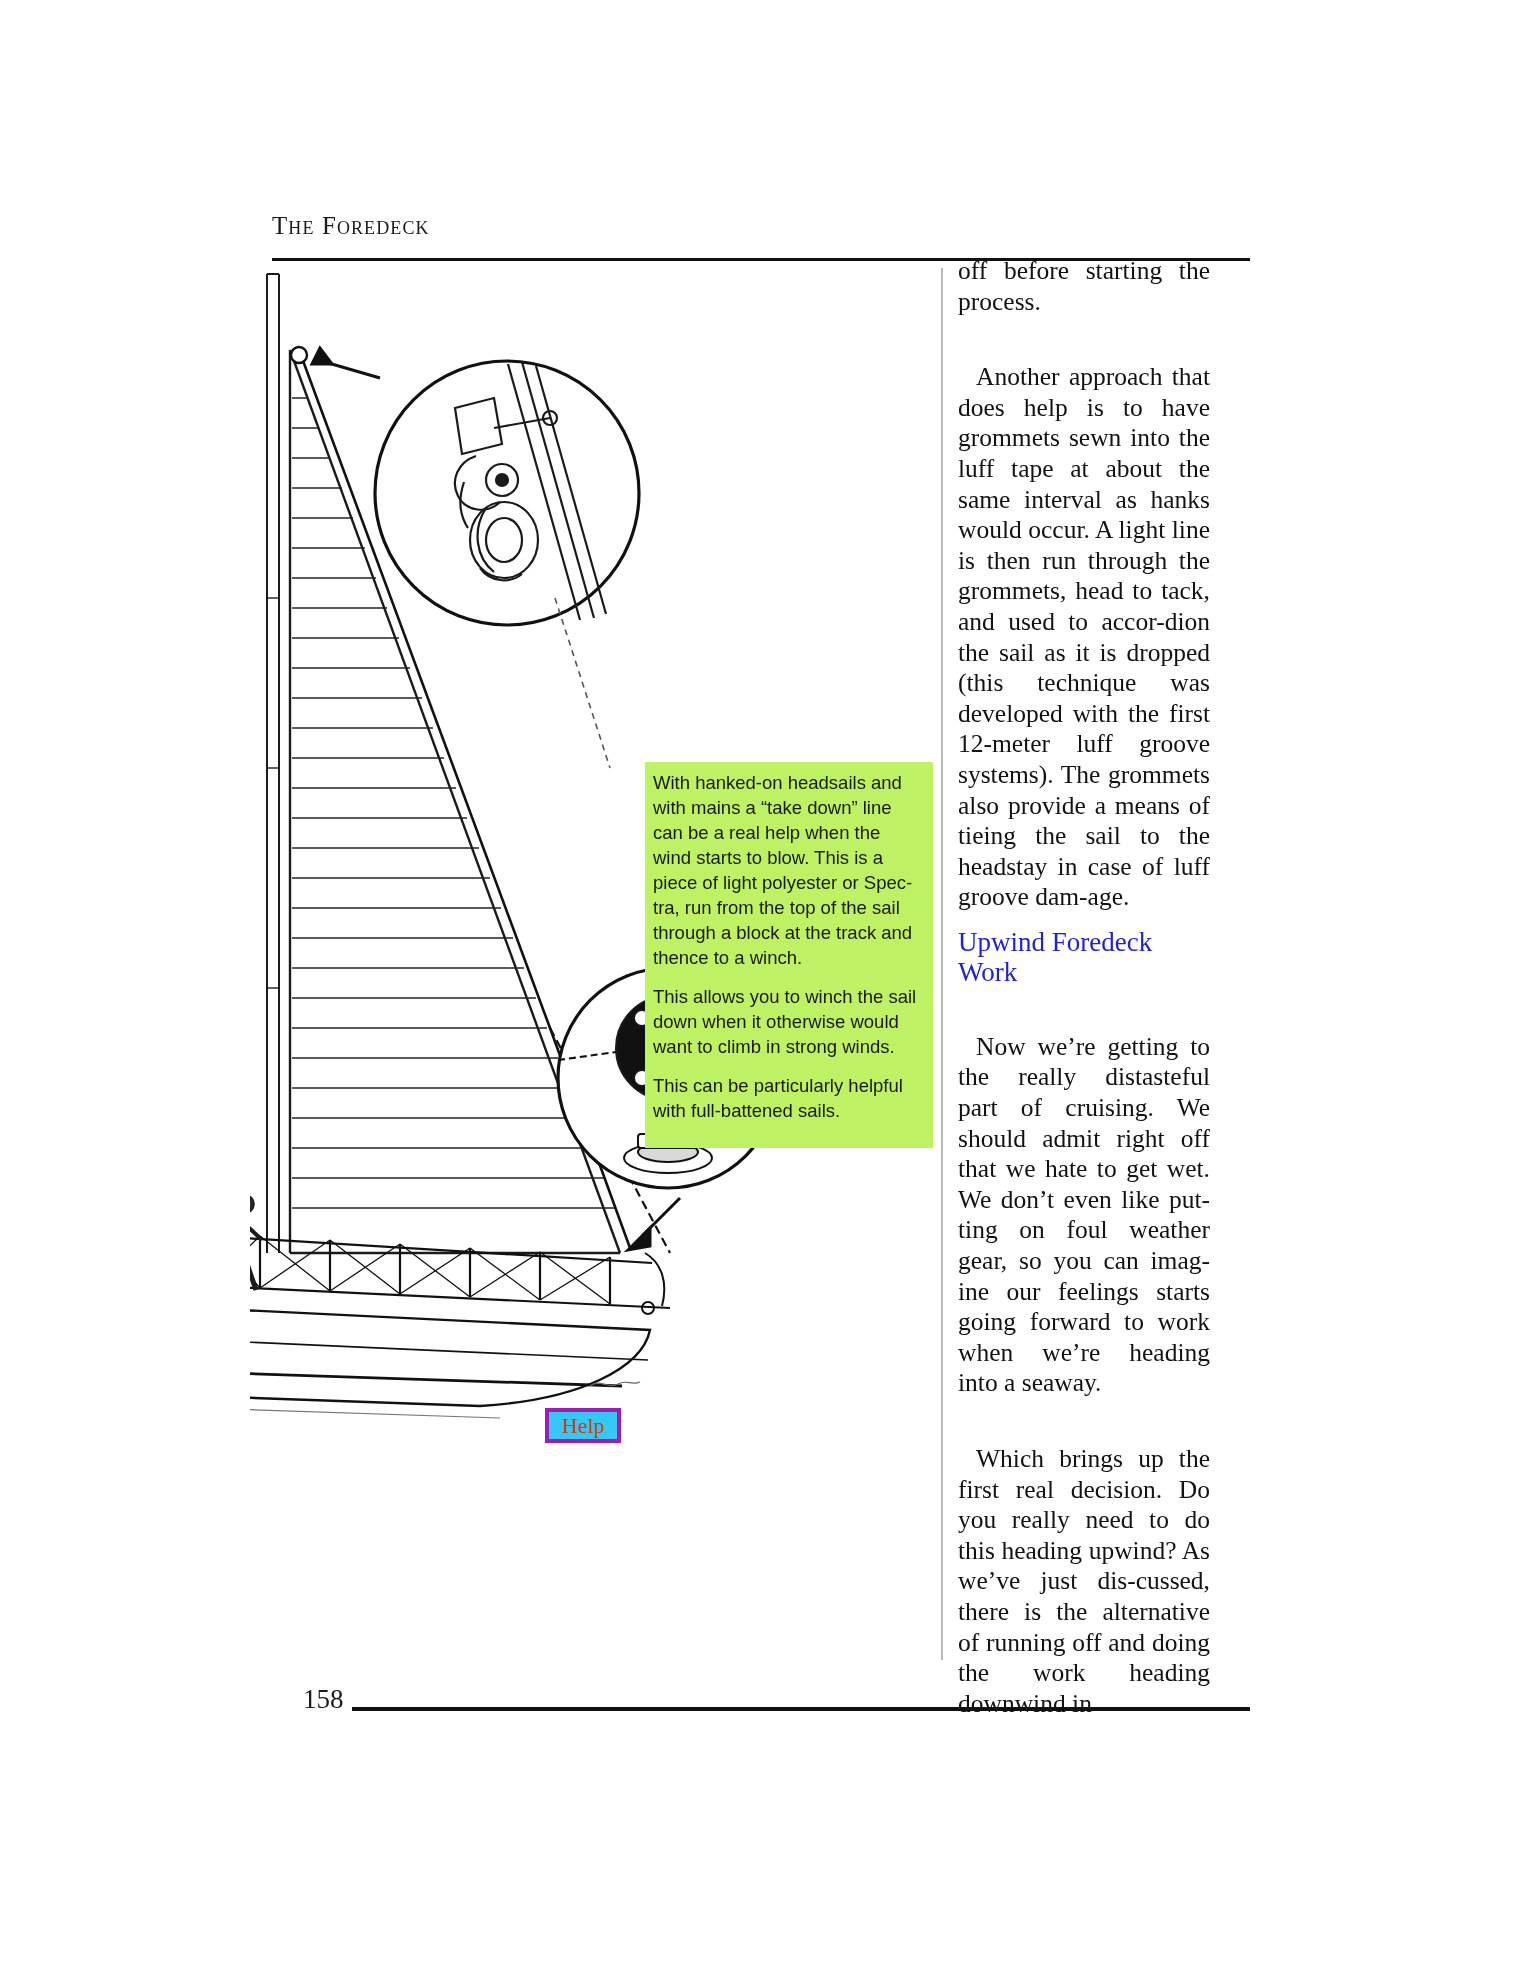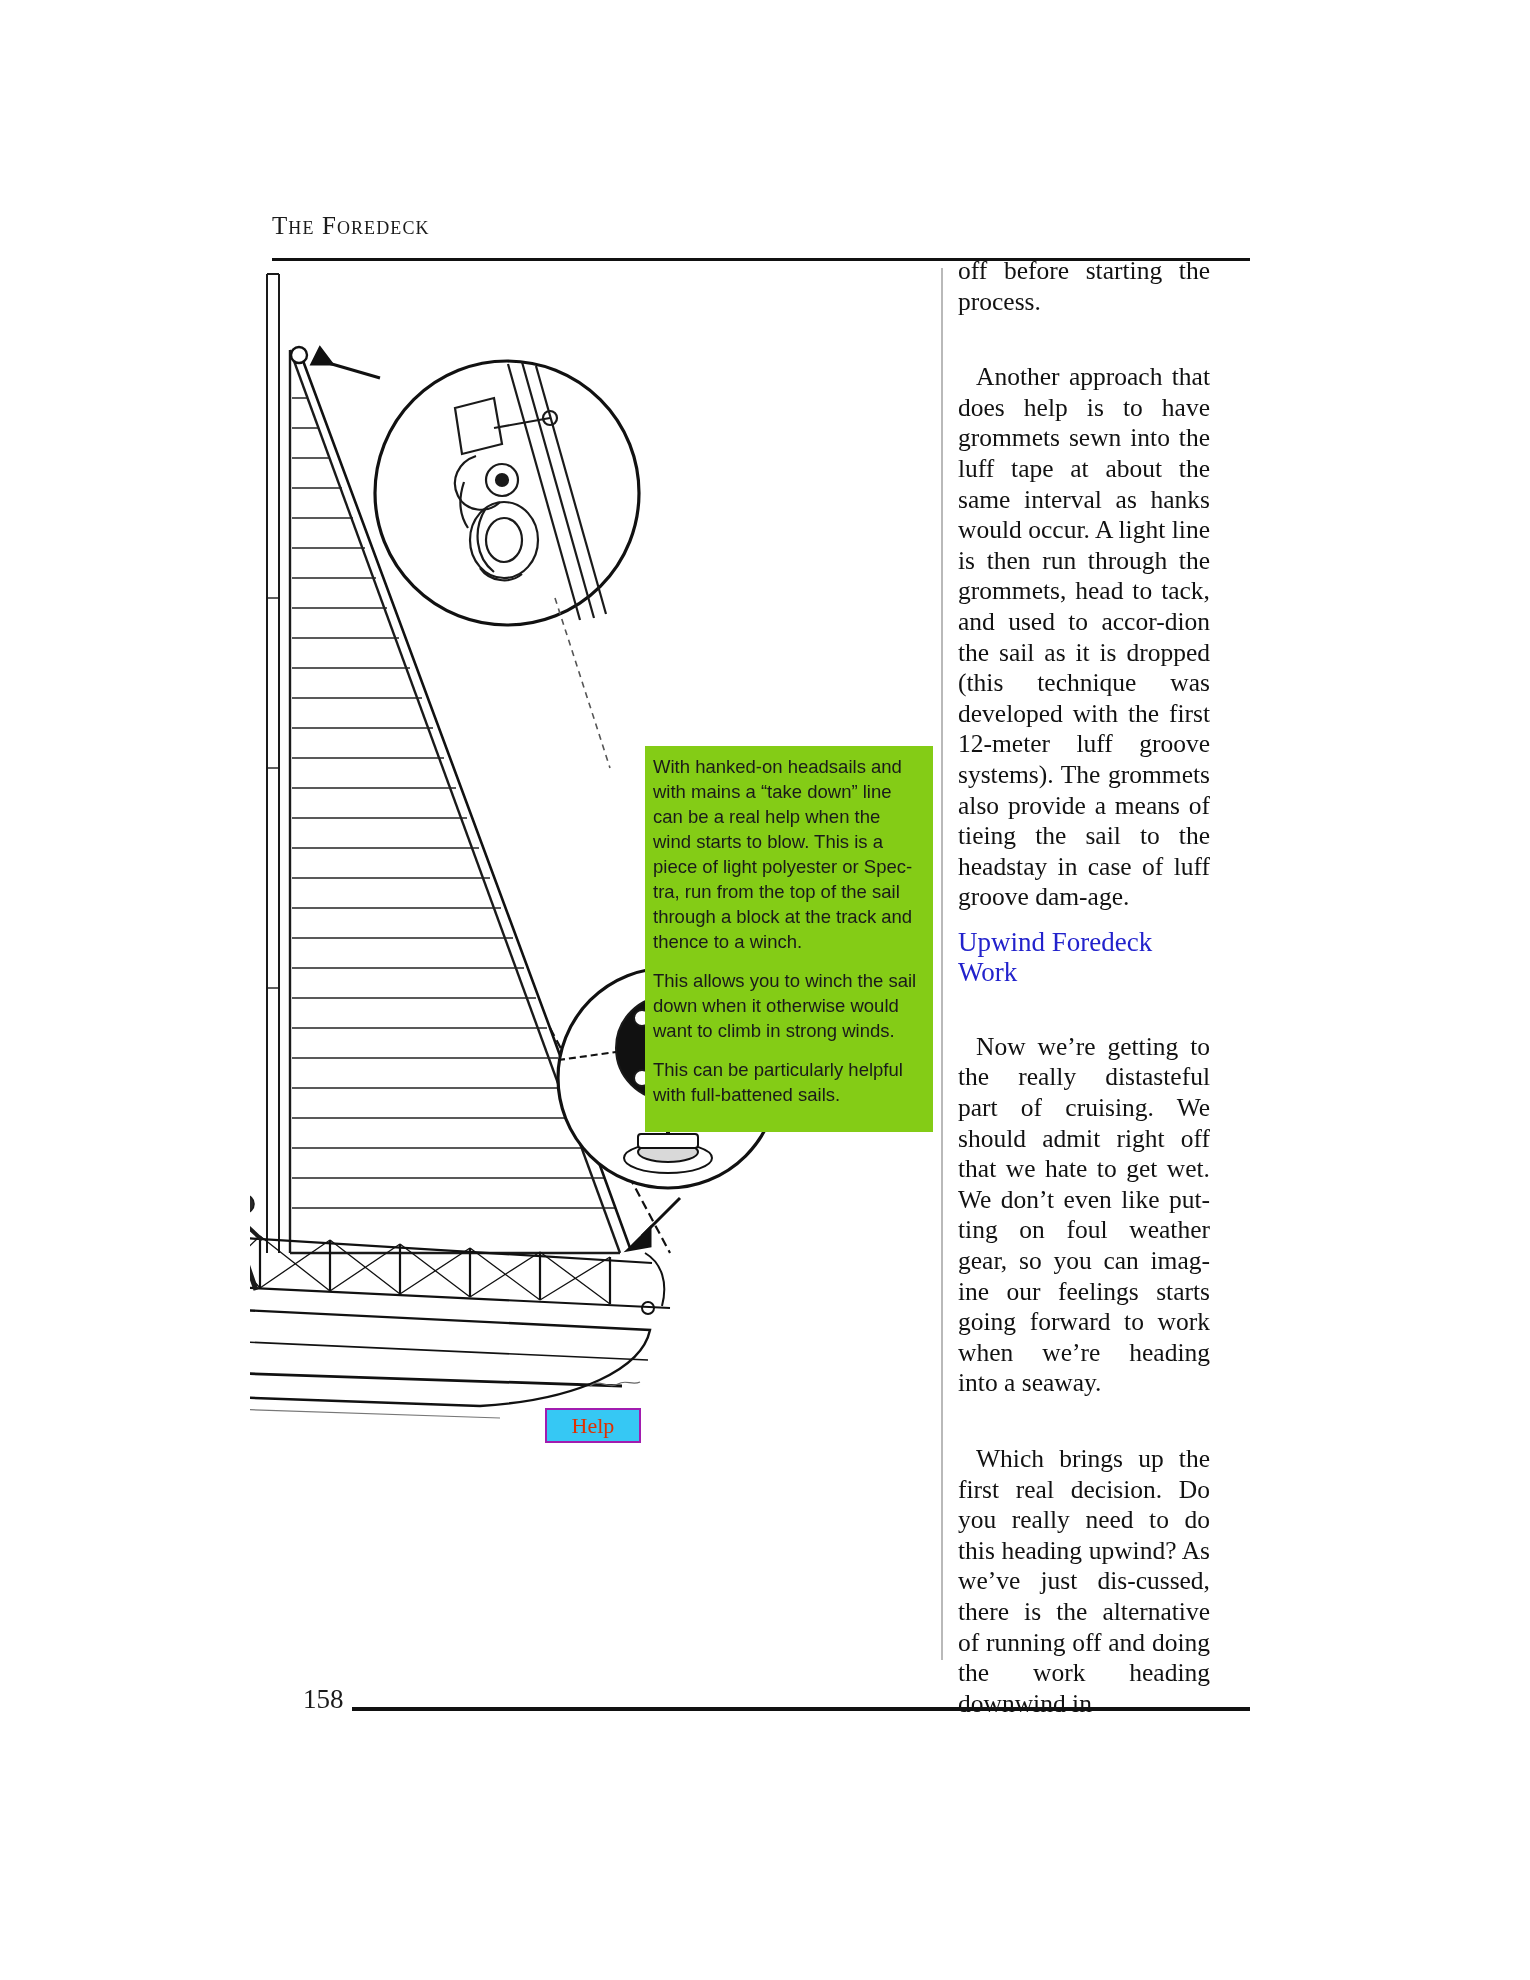--- a/index.html
+++ b/index.html
@@ -85,23 +85,23 @@
     font-weight: normal;
     font-size: 27px;
     line-height: 30px;
     color: #2222cc;
   }
 
   
   #caption-box {
     position: absolute;
     left: 645px;
-    top: 746px;
+    top: 762px;
     width: 288px;
-    background: #84cc16;
+    background: #bef264;
     padding: 8px 10px 12px 8px;
     box-sizing: border-box;
   }
   #caption-box p {
     margin: 0 0 14px 0;
     font-family: "Liberation Sans", sans-serif;
     font-size: 18.5px;
     line-height: 25px;
     color: #1a1a1a;
   }
@@ -123,24 +123,24 @@
     width: 898px;
     height: 4px;
     background: #111111;
   }
 
   
   #help-button {
     position: absolute;
     left: 545px;
     top: 1408px;
-    width: 96px;
+    width: 76px;
     height: 35px;
     background: #36c8f4;
-    border: 2px solid #a21caf;
+    border: 4px solid #a21caf;
     color: #e03000;
     font-family: "Liberation Serif", serif;
     font-size: 22px;
     display: flex;
     align-items: center;
     justify-content: center;
     cursor: pointer;
     box-sizing: border-box;
   }
 

